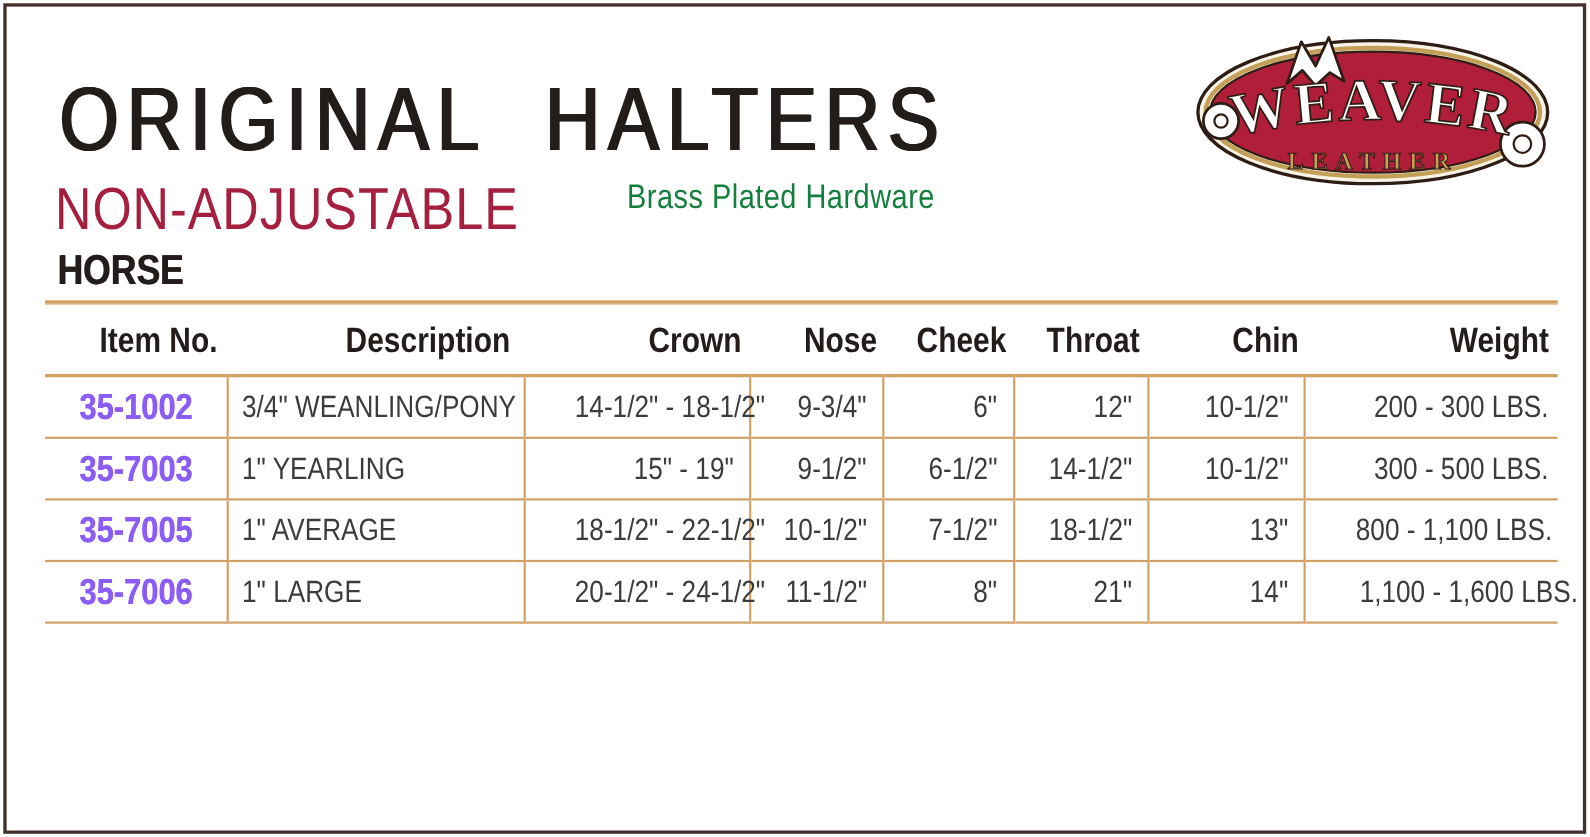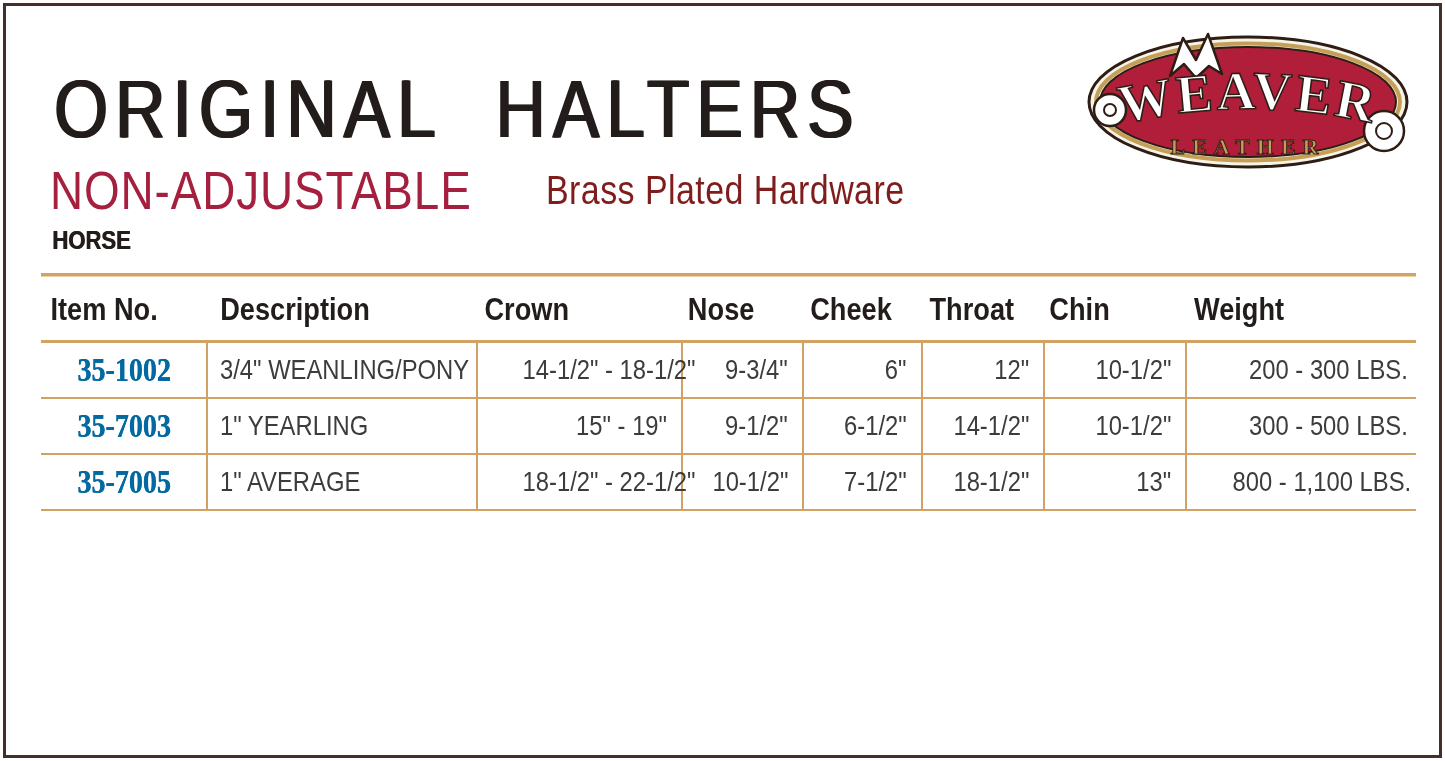--- a/index.html
+++ b/index.html
@@ -17,31 +17,31 @@
   .o-r{transform-origin:100% 50%;}
   .o-c{transform-origin:50% 50%;}
 
   .page-title{
     position:absolute;left:48px;top:62px;margin:0;
     font-size:82px;line-height:1;font-weight:normal;color:#221d1a;
     letter-spacing:0.10em;word-spacing:34px;
     text-shadow:1.3px 0 0 currentColor,-1.3px 0 0 currentColor;
   }
   .sub-row{
-    position:absolute;left:44px;top:157px;display:flex;align-items:center;gap:0;
+    position:absolute;left:44px;top:157px;display:flex;align-items:flex-start;gap:24px;
   }
   .non-adjustable{
     font-size:54px;line-height:1;color:#a51f3e;letter-spacing:1px;font-weight:normal;
   }
   .hardware-note{
-    font-size:40px;line-height:1;color:#7f1d1d;letter-spacing:0.5px;
+    font-size:31px;line-height:1;color:#15803d;letter-spacing:0.5px;
   }
   .section-label{
     position:absolute;left:46px;top:221px;margin:0;
-    font-size:26px;line-height:1;font-weight:bold;color:#221d1a;
+    font-size:38px;line-height:1;font-weight:bold;color:#221d1a;
     text-shadow:0.8px 0 0 currentColor;
   }
   .logo{
     position:absolute;left:1076px;top:24px;width:332px;height:144px;
   }
   .rule{
     position:absolute;left:35px;top:267px;width:1375px;height:3px;
     background:#d2a164;border-bottom:1px solid #ead3ac;
   }
   .size-table{
@@ -50,34 +50,33 @@
   }
   .size-table col:nth-child(1){width:166px;}
   .size-table col:nth-child(2){width:270px;}
   .size-table col:nth-child(3){width:205px;}
   .size-table col:nth-child(4){width:121px;}
   .size-table col:nth-child(5){width:119px;}
   .size-table col:nth-child(6){width:122px;}
   .size-table col:nth-child(7){width:142px;}
   .size-table col:nth-child(8){width:230px;}
   .size-table th{
-    height:62px;padding:0;vertical-align:middle;text-align:left;
+    height:62px;padding:0;vertical-align:middle;text-align:right;
     font-size:32px;font-weight:bold;color:#221d1a;
     border-bottom:3px solid #d2a164;
   }
   .size-table td{
     height:54px;padding:0 14px;vertical-align:middle;
     font-size:28px;color:#3d3c3a;text-align:right;
     border-bottom:2px solid #d2a164;
   }
   .size-table td + td{border-left:2px solid #d2a164;}
   .size-table td.col-item{
-    text-align:center;font-size:33px;font-weight:bold;color:#0369a1;
+    text-align:center;font-size:33px;font-weight:bold;color:#8b5cf6;
     text-shadow:0.5px 0 0 currentColor;
-    font-family:Liberation Serif, serif;
   }
   .size-table td.col-description{text-align:left;padding-left:12px;}
   .size-table td.col-weight{padding-right:8px;}
 </style>
 </head>
 <body>
 
 <div class="frame">
 
   <h1 class="page-title"><span class="cond o-l">ORIGINAL HALTERS</span></h1>
@@ -159,16 +158,26 @@
         <tr>
           <td class="col-item"><span class="cond o-c">35-7005</span></td>
           <td class="col-description"><span class="cond o-l">1" AVERAGE</span></td>
           <td class="col-crown"><span class="cond o-r">18-1/2" - 22-1/2"</span></td>
           <td class="col-nose"><span class="cond o-r">10-1/2"</span></td>
           <td class="col-cheek"><span class="cond o-r">7-1/2"</span></td>
           <td class="col-throat"><span class="cond o-r">18-1/2"</span></td>
           <td class="col-chin"><span class="cond o-r">13"</span></td>
           <td class="col-weight"><span class="cond o-r">800 - 1,100 LBS.</span></td>
         </tr>
+        <tr>
+          <td class="col-item"><span class="cond o-c">35-7006</span></td>
+          <td class="col-description"><span class="cond o-l">1" LARGE</span></td>
+          <td class="col-crown"><span class="cond o-r">20-1/2" - 24-1/2"</span></td>
+          <td class="col-nose"><span class="cond o-r">11-1/2"</span></td>
+          <td class="col-cheek"><span class="cond o-r">8"</span></td>
+          <td class="col-throat"><span class="cond o-r">21"</span></td>
+          <td class="col-chin"><span class="cond o-r">14"</span></td>
+          <td class="col-weight"><span class="cond o-r">1,100 - 1,600 LBS.</span></td>
+        </tr>
       </tbody>
   </table>
 
 </div>
 
 </body></html>

